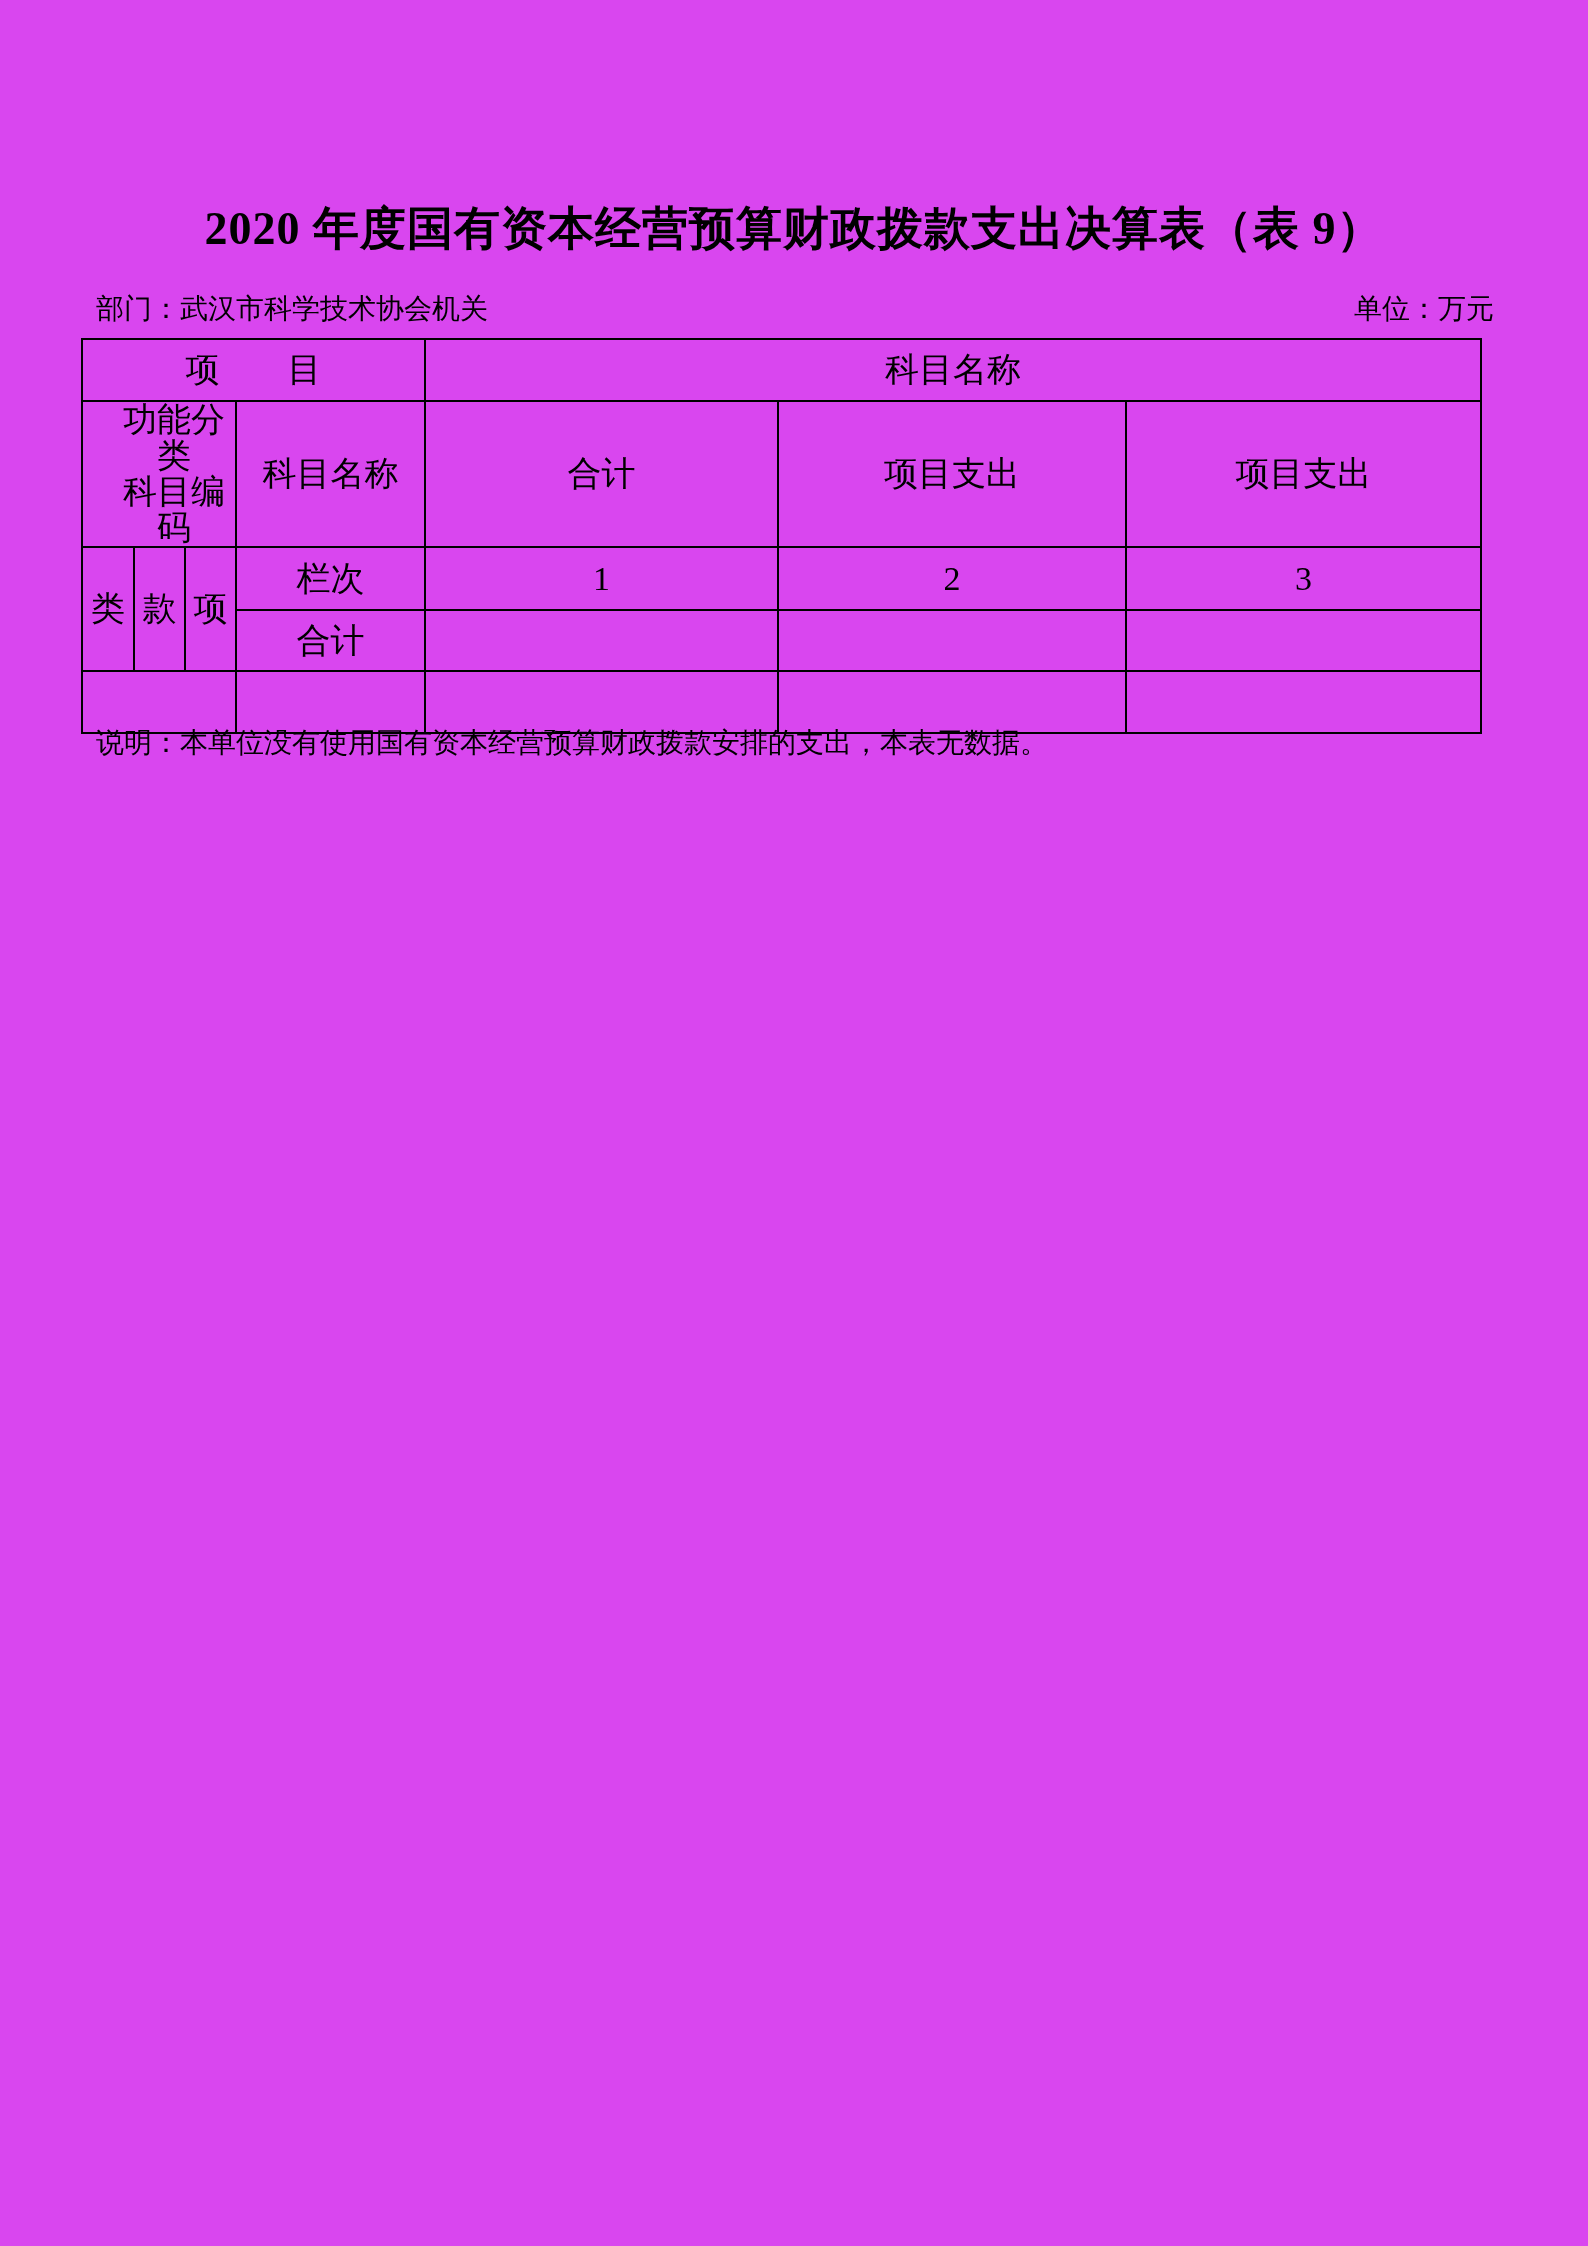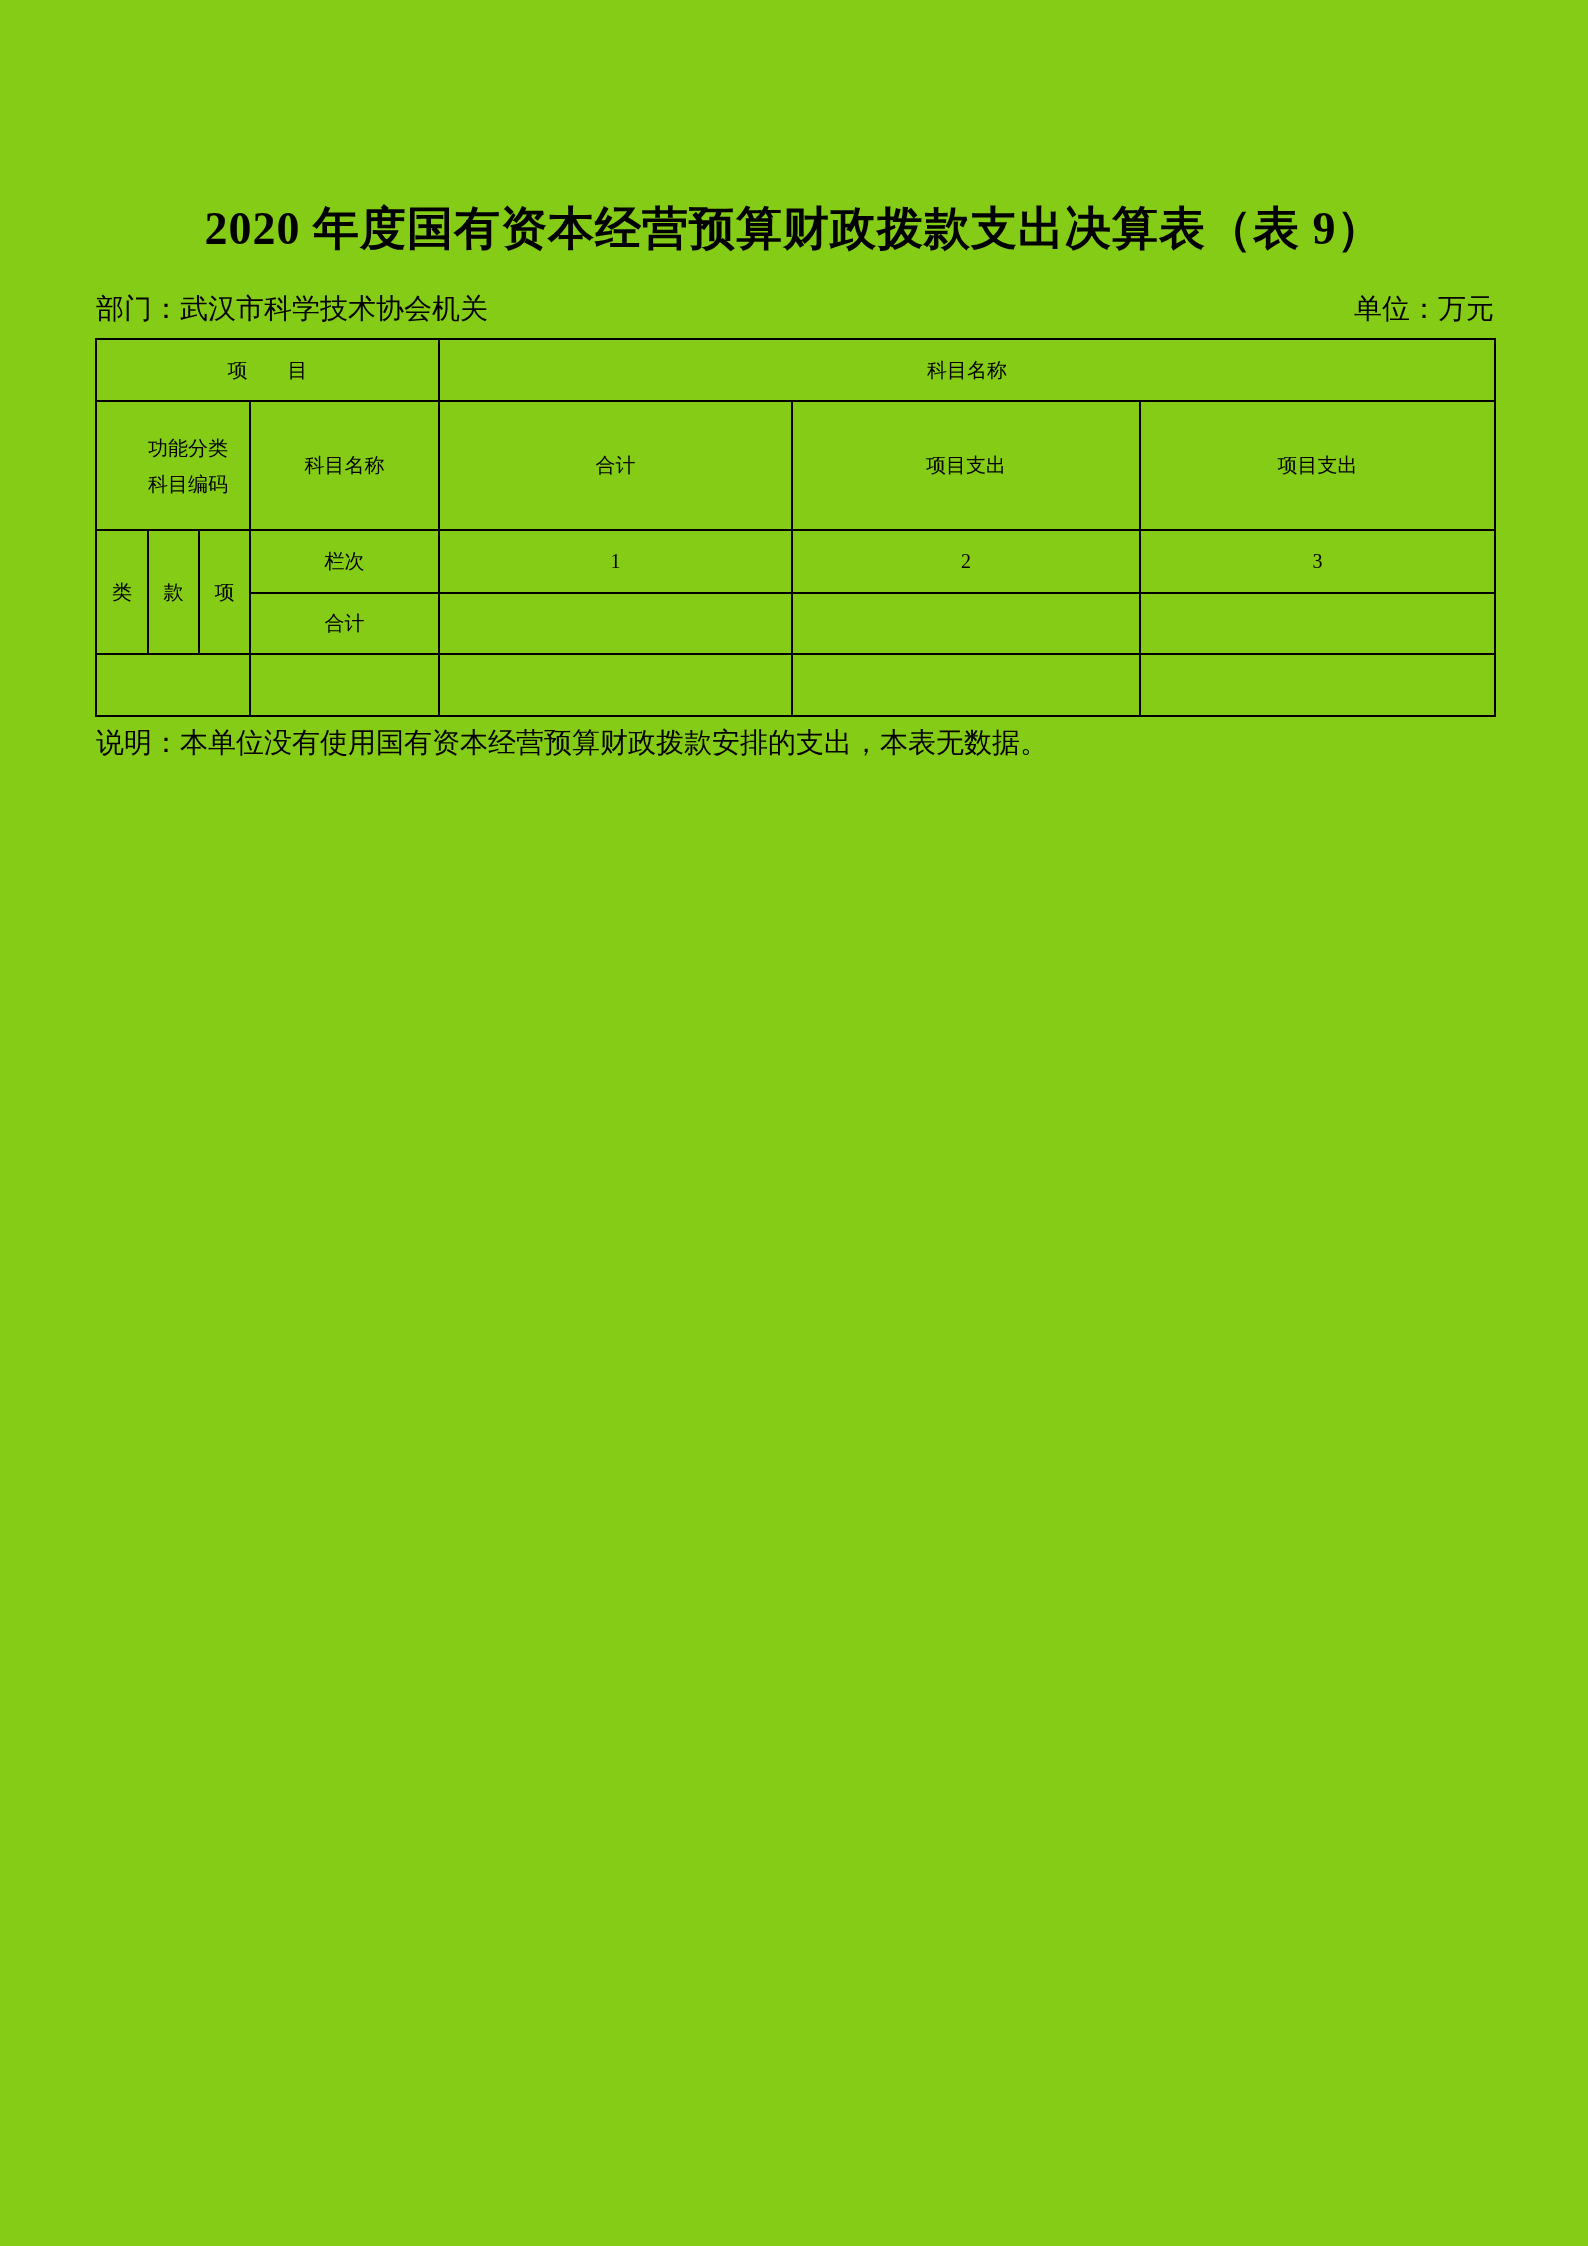--- a/index.html
+++ b/index.html
@@ -1,21 +1,21 @@
 <!DOCTYPE html>
 <html><head>
 <meta charset="utf-8">
 <style>
   html, body { margin: 0; padding: 0; background: #888; }
   .page {
     position: relative;
     width: 1588px;
     height: 2246px;
     margin: 0 auto;
-    background: #84cc16;
+    background: #d946ef;
     color: #000000;
     font-family: "Liberation Serif", "DejaVu Serif", serif;
   }
   .title {
     position: absolute;
     top: 198px;
     left: 0;
     width: 100%;
     margin: 0;
     text-align: center;
@@ -31,26 +31,26 @@
     width: 1398px;
     display: flex;
     justify-content: space-between;
     align-items: flex-start;
     font-size: 28px;
     line-height: 34px;
   }
   table.budget {
     position: absolute;
     top: 338px;
-    left: 95px;
+    left: 81px;
     width: 1399px;
     border-collapse: collapse;
     table-layout: fixed;
     border: 2px solid #000;
-    font-size: 20px;
+    font-size: 34px;
   }
   table.budget td {
     border: 2px solid #000;
     padding: 0;
     text-align: center;
     vertical-align: middle;
     overflow: hidden;
   }
   tr.r1 td { height: 60px; }
   tr.r2 td { height: 127px; }

